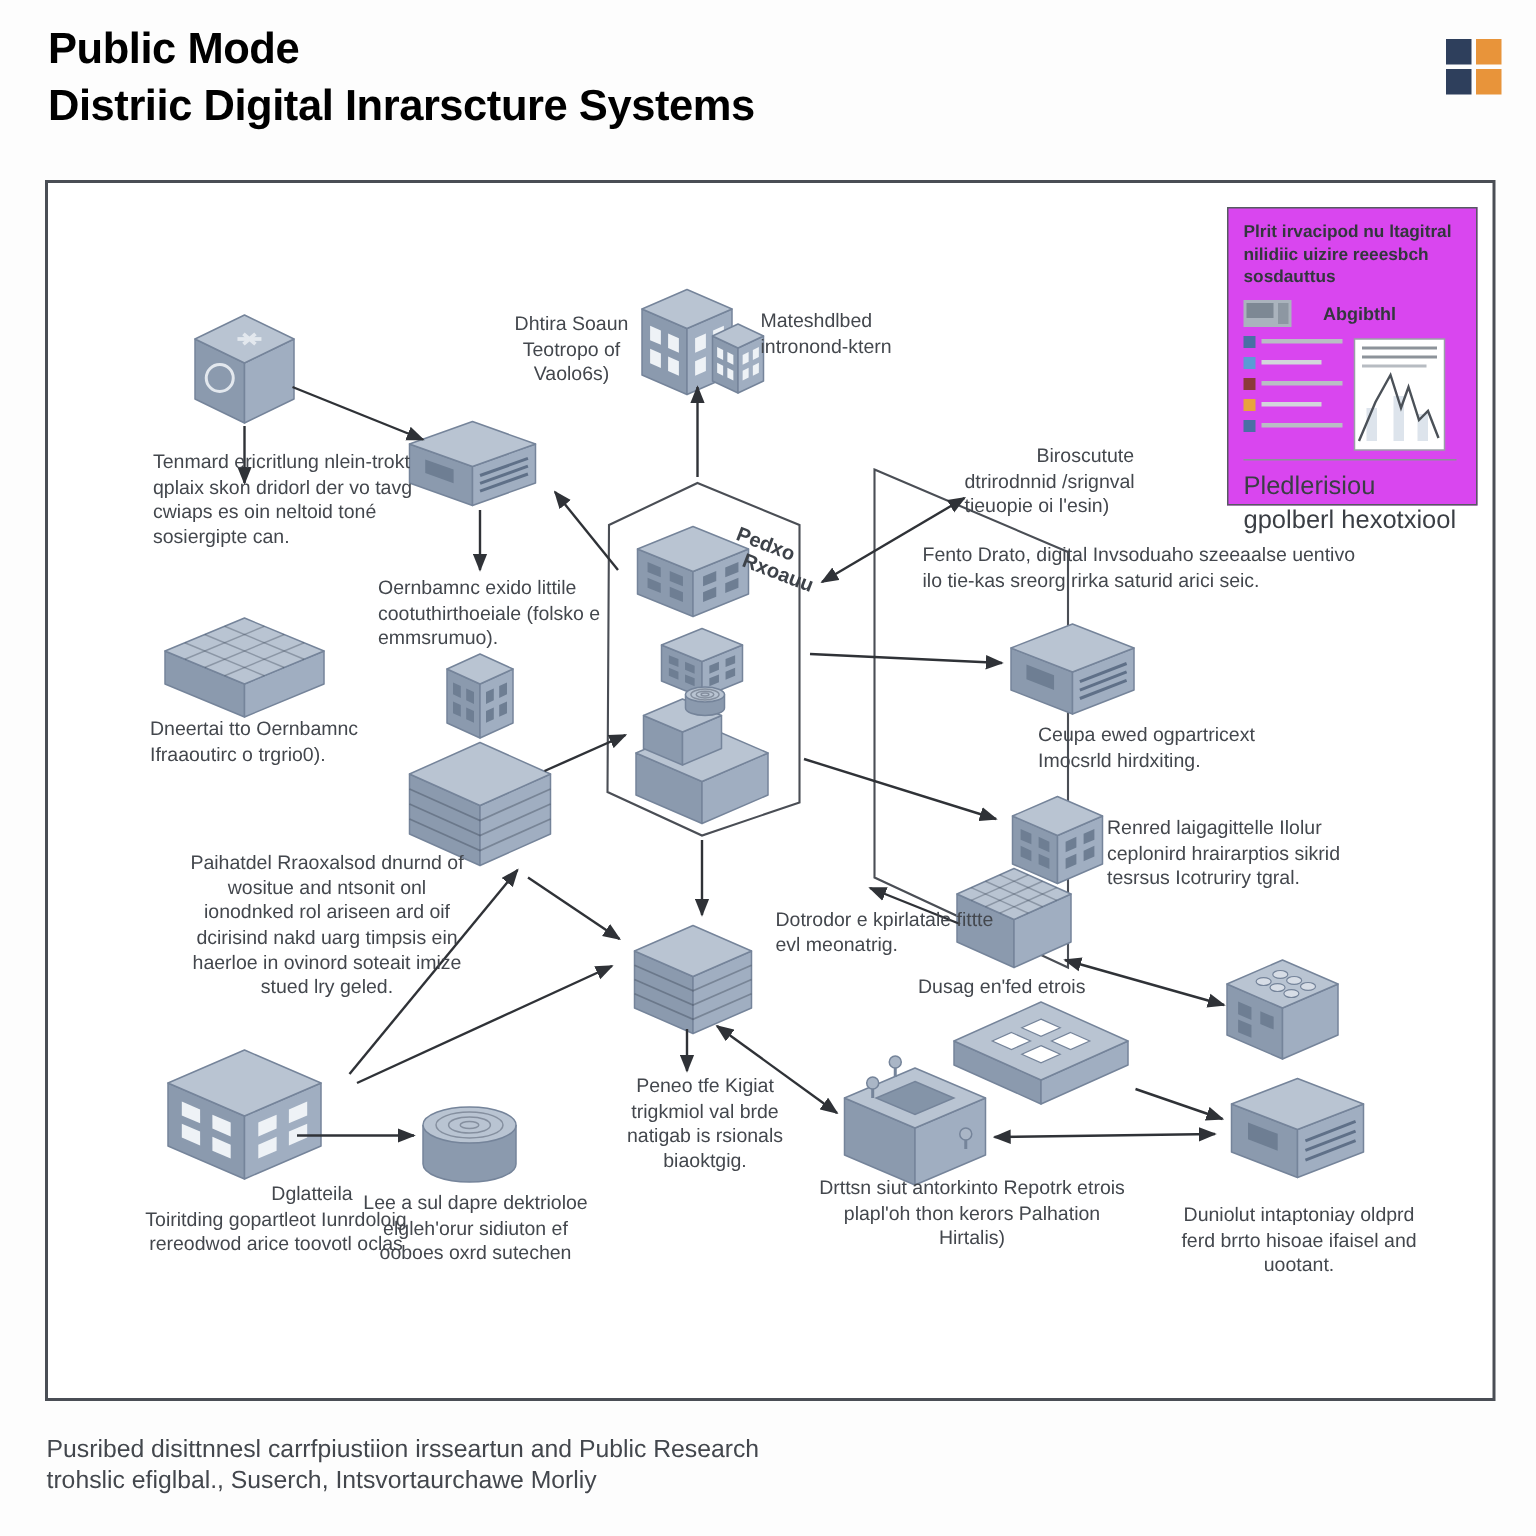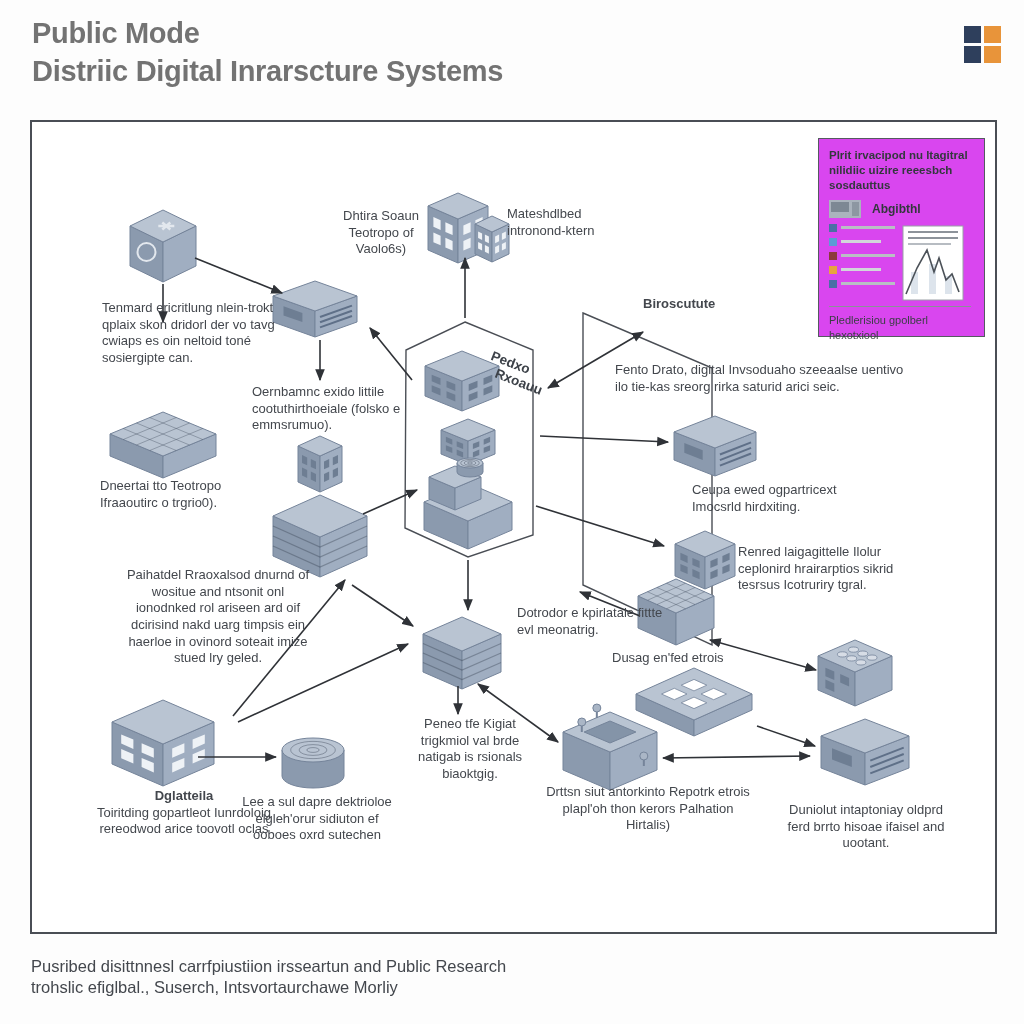--- a/index.html
+++ b/index.html
@@ -1,44 +1,44 @@
 <!DOCTYPE html>
 <html><head>
 <meta charset="utf-8">
 <style>
   html,body{margin:0;padding:0;background:#fdfdfd;width:1024px;height:1024px;overflow:hidden;}
   body{font-family:"Liberation Sans","DejaVu Sans",sans-serif;color:#3f444b;position:relative;}
-  .page-title{position:absolute;left:32px;top:14px;font-size:29px;font-weight:bold;color:#737373;line-height:1.32;letter-spacing:-0.3px;}
+  .page-title{position:absolute;left:32px;top:14px;font-size:29px;font-weight:bold;color:#000000;line-height:1.32;letter-spacing:-0.3px;}
   .logo{position:absolute;left:964px;top:26px;width:38px;height:38px;display:grid;grid-template-columns:17px 17px;grid-template-rows:17px 17px;gap:3px;}
   .logo div{width:17px;height:17px;}
   .frame{position:absolute;left:30px;top:120px;width:963px;height:810px;border:2px solid #4a4e55;background:#ffffff;}
   svg.layer{position:absolute;left:0;top:0;width:1024px;height:1024px;}
   .wire{fill:none;stroke:#4a4e55;stroke-width:1.4;}
   .lbl{position:absolute;font-size:13px;line-height:1.28;color:#43474d;}
   .c{text-align:center;}
-  .b{font-weight:bold;}
+  .b{font-weight:normal;margin-left:48px;}
   .pedxo{position:absolute;left:487px;top:358px;transform:rotate(21deg);font-size:13.5px;font-weight:600;color:#3d4249;}
   .pedxo span{display:block;}
   .pedxo span + span{margin-left:10px;}
   .infobox{position:absolute;left:818px;top:138px;width:167px;height:199px;border:1.5px solid #555a61;background:#d946ef;box-sizing:border-box;padding:9px 13px 6px 10px;}
   .infobox .ib-title{font-size:11.5px;font-weight:bold;color:#33373d;line-height:1.3;}
-  .ib-app{display:flex;align-items:center;gap:11px;margin-top:7px;}
+  .ib-app{display:flex;align-items:center;gap:21px;margin-top:7px;}
   .ib-app-icon{width:32px;height:18px;background:#aab3bd;position:relative;}
   .ib-app-icon:before{content:"";position:absolute;left:2px;top:2px;width:18px;height:10px;background:#7d8894;}
   .ib-app-icon:after{content:"";position:absolute;right:2px;top:2px;width:7px;height:14px;background:#8d97a2;}
   .ib-app-label{font-size:12px;font-weight:bold;color:#33373d;}
   .ib-cols{display:flex;margin-top:6px;}
   .ib-list{width:66px;}
   .ib-row{display:flex;align-items:center;gap:4px;margin-bottom:6px;}
   .ib-chip{width:8px;height:8px;flex:0 0 8px;}
   .ib-bar{height:3px;background:#b9bec4;flex:1;}
   .ib-bar2{height:3px;background:#d2d6da;flex:0 0 60%;}
   .ib-chart{margin-left:6px;}
   .ib-divider{border-top:1px solid #8b9097;margin-top:4px;}
-  .ib-caption{font-size:11px;color:#3a3e44;margin-top:6px;line-height:1.35;}
+  .ib-caption{font-size:17px;color:#3a3e44;margin-top:6px;line-height:1.35;}
   .footer{position:absolute;left:31px;top:956px;font-size:16.5px;color:#43474d;line-height:1.25;}
 </style>
 </head>
 <body>
 
 <div class="page-title">
   <div>Public Mode</div>
   <div>Distriic Digital Inrarscture Systems</div>
 </div>
 
@@ -266,25 +266,26 @@
       <line x1="198" y1="757" x2="276" y2="757" stroke="#2f3237" stroke-width="1.6" marker-end="url(#ah)"></line>
     </g>
 </svg>
 
 <div class="lbl c" style="left:325px;top:208px;width:112px">Dhtira Soaun Teotropo of Vaolo6s)</div>
 <div class="lbl" style="left:507px;top:206px;width:102px">Mateshdlbed intronond-ktern</div>
 <div class="lbl" style="left:102px;top:300px;width:186px">Tenmard ericritlung nlein-trokt qplaix skon dridorl der vo tavg cwiaps es oin neltoid toné sosiergipte can.</div>
 
 <div class="lbl" style="left:643px;top:296px;width:160px">
   <div class="b">Biroscutute</div>
+  <div>dtrirodnnid /srignval tieuopie oi l'esin)</div>
 </div>
 
 <div class="lbl" style="left:615px;top:362px;width:295px">Fento Drato, digital Invsoduaho szeeaalse uentivo ilo tie-kas sreorg rirka saturid arici seic.</div>
 <div class="lbl" style="left:252px;top:384px;width:152px">Oernbamnc exido littile cootuthirthoeiale (folsko e emmsrumuo).</div>
-<div class="lbl" style="left:100px;top:478px;width:172px">Dneertai tto Teotropo Ifraaoutirc o trgrio0).</div>
+<div class="lbl" style="left:100px;top:478px;width:172px">Dneertai tto Oernbamnc Ifraaoutirc o trgrio0).</div>
 <div class="lbl" style="left:692px;top:482px;width:186px">Ceupa ewed ogpartricext Imocsrld hirdxiting.</div>
 <div class="lbl" style="left:738px;top:544px;width:186px">Renred laigagittelle Ilolur ceplonird hrairarptios sikrid tesrsus Icotruriry tgral.</div>
 <div class="lbl c" style="left:125px;top:567px;width:186px">Paihatdel Rraoxalsod dnurnd of wositue and ntsonit onl ionodnked rol ariseen ard oif dcirisind nakd uarg timpsis ein haerloe in ovinord soteait imize stued lry geled.</div>
 <div class="lbl" style="left:517px;top:605px;width:156px">Dotrodor e kpirlatale fittte evl meonatrig.</div>
 <div class="lbl" style="left:612px;top:650px;width:172px">Dusag en'fed etrois</div>
 <div class="lbl c" style="left:404px;top:716px;width:132px">Peneo tfe Kigiat trigkmiol val brde natigab is rsionals biaoktgig.</div>
 
 <div class="lbl c" style="left:93px;top:788px;width:182px">
   <div class="b">Dglatteila</div>
   <div>Toiritding gopartleot Iunrdoloig rereodwod arice toovotl oclas</div>

